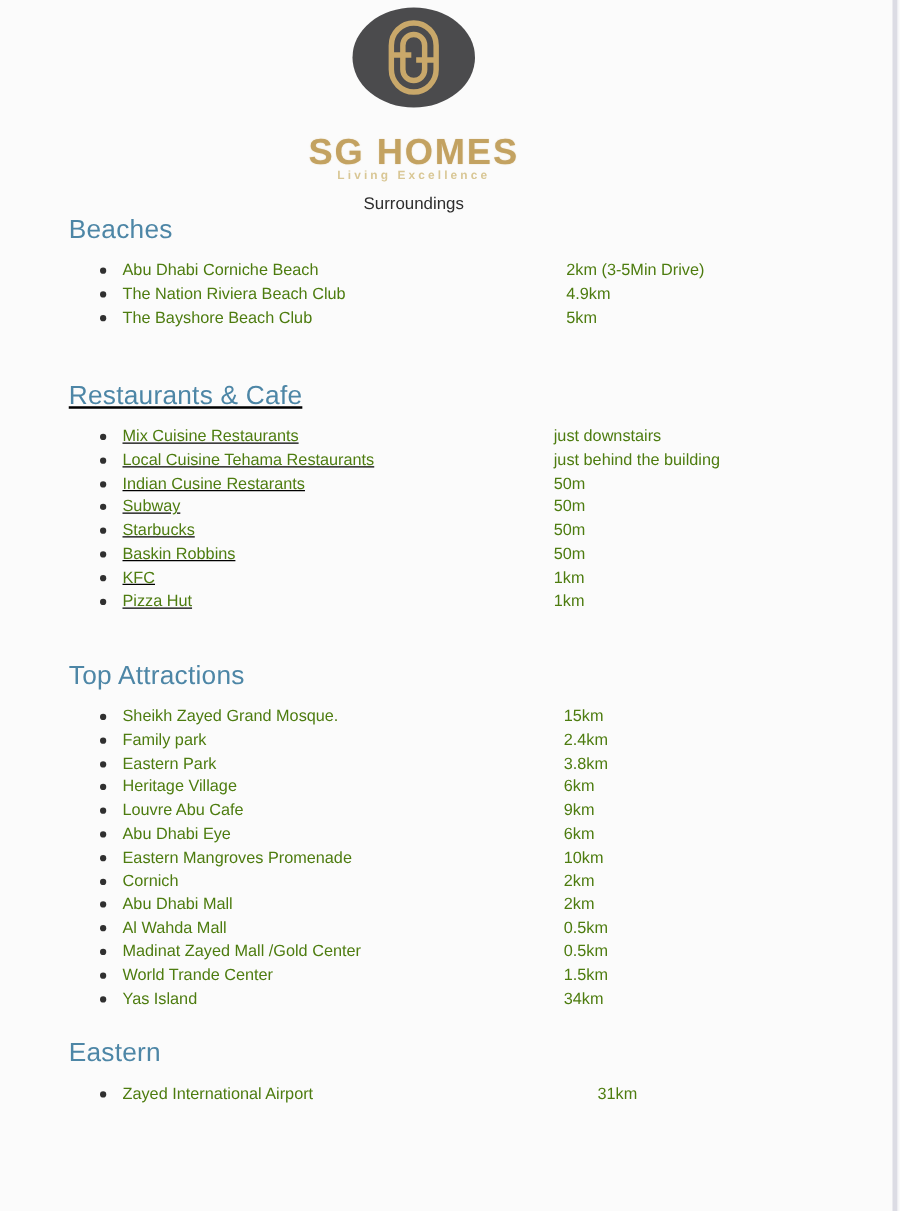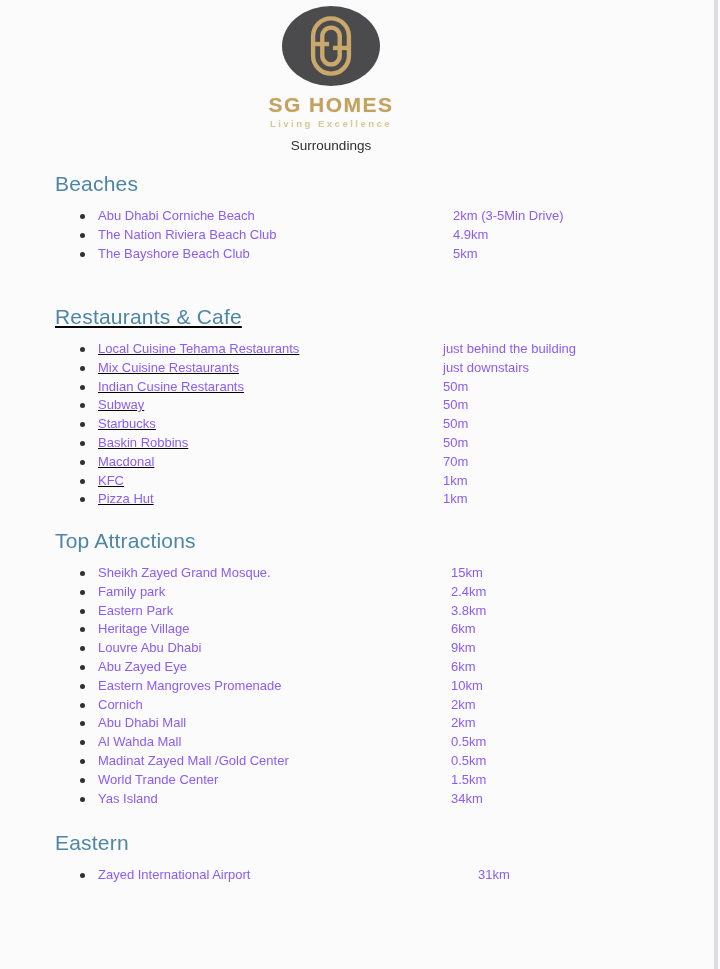--- a/index.html
+++ b/index.html
@@ -33,22 +33,22 @@
     width: 98px;
     height: 80px;
     border-radius: 50%;
     background: #4b4b4d;
     margin: 6px auto 0;
     display: flex;
     align-items: center;
     justify-content: center;
   }
   .brand {
-    margin-top: 7px;
-    font-size: 21px;
+    margin-top: 24px;
+    font-size: 29px;
     font-weight: 600;
     letter-spacing: 1.5px;
     line-height: 24px;
     color: #c3a261;
     text-shadow: 0 0 1px rgba(210,185,130,.65);
     text-align: center;
   }
   .tagline {
     margin-top: 1px;
     font-size: 9.5px;
@@ -84,21 +84,21 @@
     letter-spacing: .2px;
     color: #4d86a6;
   }
   .rows { list-style: none; margin: 0; padding: 0; }
   .row {
     position: relative;
     height: 18.8px;
     padding-left: 43px;
     font-size: 13px;
     line-height: 18.8px;
-    color: #8b5cf6;
+    color: #4d7c0f;
     white-space: nowrap;
   }
   .bullet {
     position: absolute;
     left: 25px;
     top: 7px;
     width: 5px;
     height: 5px;
     border-radius: 50%;
     background: #303030;
@@ -132,40 +132,39 @@
         <h2 class="sec-heading">Beaches</h2>
         <ul class="rows">
           <li class="row"><span class="bullet"></span><span class="item-name">Abu Dhabi Corniche Beach</span><span class="item-value">2km (3-5Min Drive)</span></li>
           <li class="row"><span class="bullet"></span><span class="item-name">The Nation Riviera Beach Club</span><span class="item-value">4.9km</span></li>
           <li class="row"><span class="bullet"></span><span class="item-name">The Bayshore Beach Club</span><span class="item-value">5km</span></li>
         </ul>
       </section>
       <section class="section">
         <h2 class="sec-heading">Restaurants &amp; Cafe</h2>
         <ul class="rows">
+          <li class="row"><span class="bullet"></span><span class="item-name">Mix Cuisine Restaurants</span><span class="item-value">just downstairs</span></li>
           <li class="row"><span class="bullet"></span><span class="item-name">Local Cuisine Tehama Restaurants</span><span class="item-value">just behind the building</span></li>
-          <li class="row"><span class="bullet"></span><span class="item-name">Mix Cuisine Restaurants</span><span class="item-value">just downstairs</span></li>
           <li class="row"><span class="bullet"></span><span class="item-name">Indian Cusine Restarants</span><span class="item-value">50m</span></li>
           <li class="row"><span class="bullet"></span><span class="item-name">Subway</span><span class="item-value">50m</span></li>
           <li class="row"><span class="bullet"></span><span class="item-name">Starbucks</span><span class="item-value">50m</span></li>
           <li class="row"><span class="bullet"></span><span class="item-name">Baskin Robbins</span><span class="item-value">50m</span></li>
-          <li class="row"><span class="bullet"></span><span class="item-name">Macdonal</span><span class="item-value">70m</span></li>
           <li class="row"><span class="bullet"></span><span class="item-name">KFC</span><span class="item-value">1km</span></li>
           <li class="row"><span class="bullet"></span><span class="item-name">Pizza Hut</span><span class="item-value">1km</span></li>
         </ul>
       </section>
       <section class="section">
         <h2 class="sec-heading">Top Attractions</h2>
         <ul class="rows">
           <li class="row"><span class="bullet"></span><span class="item-name">Sheikh Zayed Grand Mosque.</span><span class="item-value">15km</span></li>
           <li class="row"><span class="bullet"></span><span class="item-name">Family park</span><span class="item-value">2.4km</span></li>
           <li class="row"><span class="bullet"></span><span class="item-name">Eastern Park</span><span class="item-value">3.8km</span></li>
           <li class="row"><span class="bullet"></span><span class="item-name">Heritage Village</span><span class="item-value">6km</span></li>
-          <li class="row"><span class="bullet"></span><span class="item-name">Louvre Abu Dhabi</span><span class="item-value">9km</span></li>
-          <li class="row"><span class="bullet"></span><span class="item-name">Abu Zayed Eye</span><span class="item-value">6km</span></li>
+          <li class="row"><span class="bullet"></span><span class="item-name">Louvre Abu Cafe</span><span class="item-value">9km</span></li>
+          <li class="row"><span class="bullet"></span><span class="item-name">Abu Dhabi Eye</span><span class="item-value">6km</span></li>
           <li class="row"><span class="bullet"></span><span class="item-name">Eastern Mangroves Promenade</span><span class="item-value">10km</span></li>
           <li class="row"><span class="bullet"></span><span class="item-name">Cornich</span><span class="item-value">2km</span></li>
           <li class="row"><span class="bullet"></span><span class="item-name">Abu Dhabi Mall</span><span class="item-value">2km</span></li>
           <li class="row"><span class="bullet"></span><span class="item-name">Al Wahda Mall</span><span class="item-value">0.5km</span></li>
           <li class="row"><span class="bullet"></span><span class="item-name">Madinat Zayed Mall /Gold Center</span><span class="item-value">0.5km</span></li>
           <li class="row"><span class="bullet"></span><span class="item-name">World Trande Center</span><span class="item-value">1.5km</span></li>
           <li class="row"><span class="bullet"></span><span class="item-name">Yas Island</span><span class="item-value">34km</span></li>
         </ul>
       </section>
       <section class="section">

